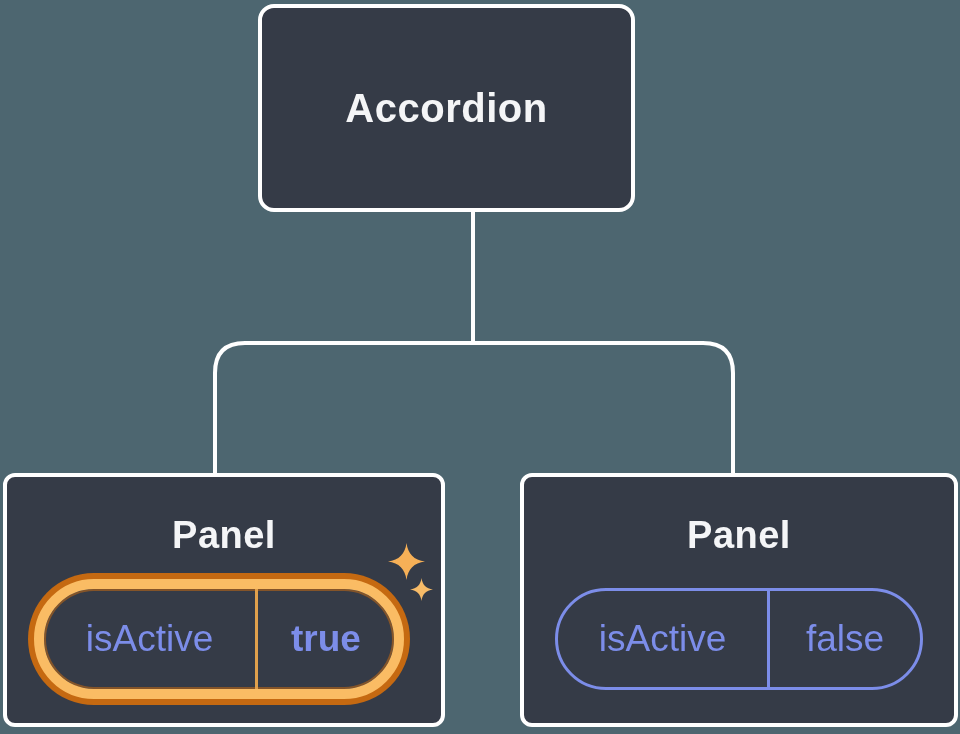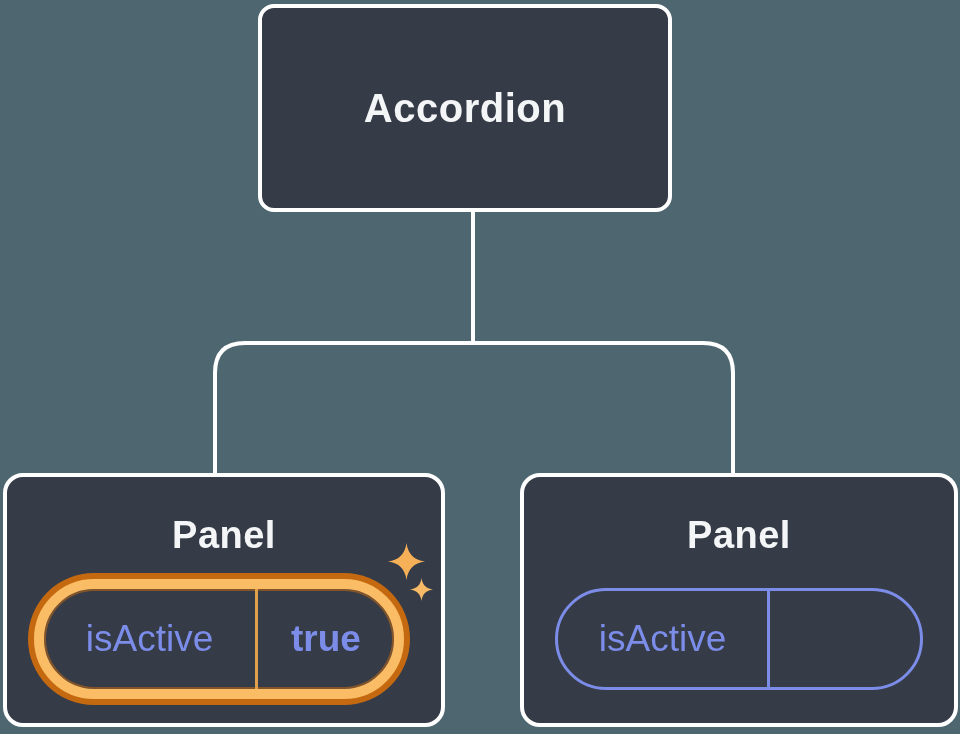--- a/index.html
+++ b/index.html
@@ -16,27 +16,27 @@
   }
   .canvas{position:relative;width:960px;height:734px;background:var(--bg);}
   .connectors{position:absolute;left:0;top:0;width:960px;height:734px;z-index:1;}
   .connectors path{stroke:var(--connector);stroke-width:4;fill:none;}
 
   .node{
     position:absolute;background:var(--node-fill);
     border:4px solid var(--node-border);z-index:2;
   }
   .root{
-    left:258px;top:4px;width:414px;height:208px;border-radius:16px;
+    left:258px;top:4px;width:377px;height:208px;border-radius:16px;
     display:flex;align-items:center;justify-content:center;
   }
   .root-label{
     color:var(--text-light);font-size:40px;font-weight:600;letter-spacing:.5px;
   }
-  .panel{top:473px;width:442px;height:254px;border-radius:20px;}
+  .panel{top:473px;width:442px;height:254px;border-radius:12px;}
   .panel-left{left:3px;}
   .panel-right{left:520px;width:438px;}
   .panel-title{
     position:absolute;left:0;right:0;top:34px;text-align:center;
     color:var(--text-light);font-size:38px;font-weight:600;line-height:48px;letter-spacing:.5px;
   }
 
   .pill{
     position:absolute;display:flex;align-items:center;
     background:var(--node-fill);border-radius:999px;overflow:hidden;
@@ -89,20 +89,21 @@
       <span class="pill-divider divider-orange"></span>
       <span class="cell cell-value value-bold">true</span>
     </div>
   </div>
 
   <div class="node panel panel-right">
     <div class="panel-title">Panel</div>
     <div class="pill pill-plain">
       <span class="cell cell-prop">isActive</span>
       <span class="pill-divider divider-purple"></span>
+      <span class="cell cell-value">false</span>
     </div>
   </div>
 
   <svg class="sparkle sparkle-big" viewBox="0 0 40 40" aria-hidden="true">
     <path d="M20 0 C21.6 12 28 18.4 40 20 C28 21.6 21.6 28 20 40 C18.4 28 12 21.6 0 20 C12 18.4 18.4 12 20 0 Z"></path>
   </svg>
   <svg class="sparkle sparkle-small" viewBox="0 0 40 40" aria-hidden="true">
     <path d="M20 0 C21.6 12 28 18.4 40 20 C28 21.6 21.6 28 20 40 C18.4 28 12 21.6 0 20 C12 18.4 18.4 12 20 0 Z"></path>
   </svg>
 

